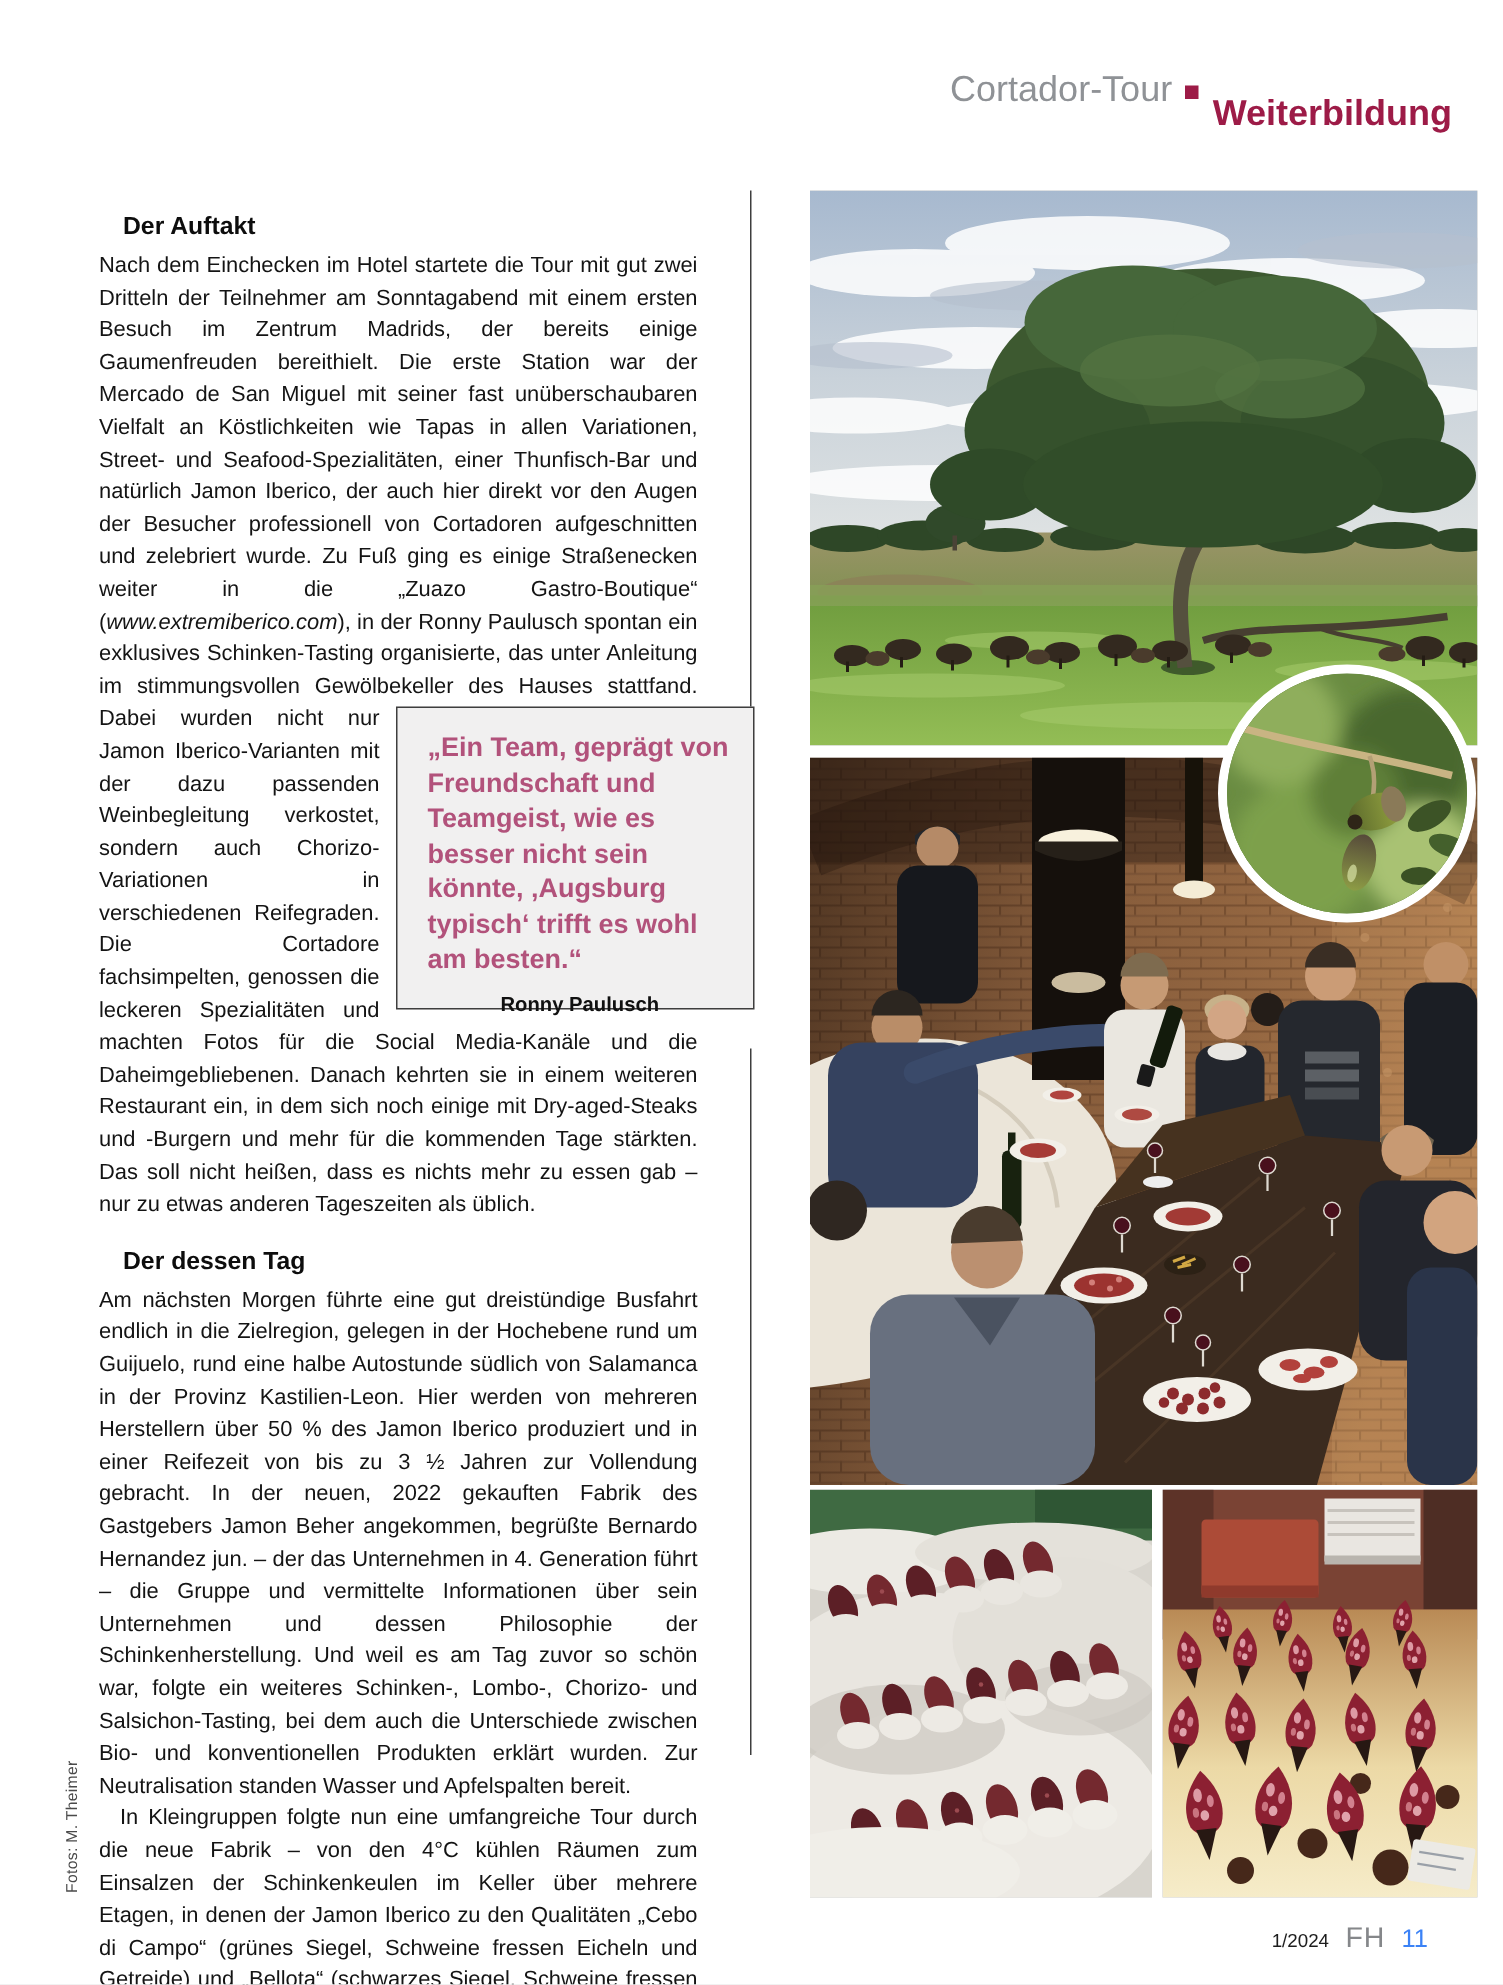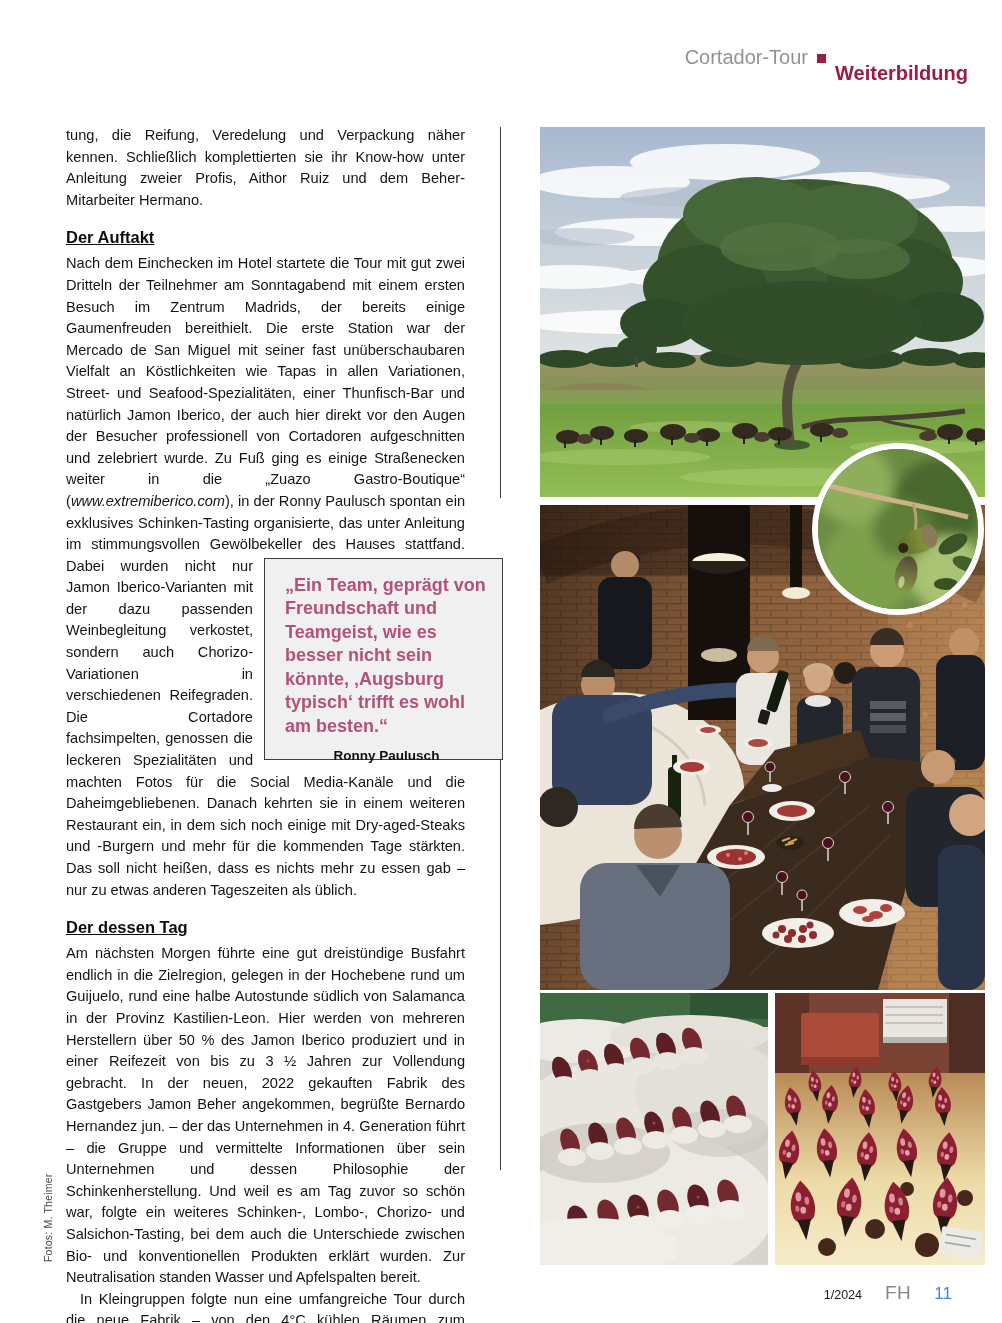--- a/index.html
+++ b/index.html
@@ -8,35 +8,35 @@
     --quote-bg:#f1f0f0;
     --rule:#3e3e3e;
   }
   html,body{margin:0;padding:0;background:#e8e8e8;}
   .page{
     position:relative;width:1002px;height:1323px;background:#ffffff;
     margin:0 auto;overflow:hidden;
     font-family:"Liberation Sans", sans-serif;color:#141414;
   }
   
-  .hdr{position:absolute;top:30px;right:34px;display:flex;align-items:center;gap:9px;font-size:20px;}
+  .hdr{position:absolute;top:30px;right:34px;display:flex;align-items:center;gap:9px;font-size:24px;}
   .hdr-section{color:#8f9296;}
   .hdr-square{width:9px;height:9px;background:var(--accent);margin-top:2px;}
   .hdr-title{color:var(--accent);font-weight:bold;margin-top:32px;}
   
   .rule{position:absolute;left:500px;width:1px;background:var(--rule);}
   .rule-top{top:127px;height:371px;}
   .rule-bottom{top:699px;height:471px;}
   
   .text-col{
     position:absolute;left:66px;top:125px;width:399px;
     font-size:14.6px;line-height:21.6px;text-align:justify;
   }
   .text-col p{margin:0;}
-  .text-col h2{font-size:16.5px;line-height:22px;margin:15px 0 5px;color:#0d0d0d;text-align:left;text-decoration:underline;}
+  .text-col h2{font-size:16.5px;line-height:22px;margin:15px 16px 5px;color:#0d0d0d;text-align:left;}
   .indent{text-indent:14px;}
   .url-italic{font-style:italic;}
   
   .pullquote{
     display:block;float:right;box-sizing:border-box;
     width:239px;height:202px;margin:2px -38px 9px 11px;
     background:var(--quote-bg);border:1px solid var(--rule);
     padding:15px 14px 17px 20px;
   }
   .pq-text{display:block;font-weight:bold;font-size:18px;line-height:23.5px;color:var(--quote-color);text-align:left;}
@@ -51,41 +51,40 @@
   #ph-acorns{
     left:812px;top:443px;width:172px;height:172px;box-sizing:border-box;
     border:6px solid #fff;border-radius:50%;z-index:5;background:#6a8c42;
   }
   
   .credit{
     position:absolute;left:42px;top:1262px;transform:rotate(-90deg);transform-origin:0 0;
     font-size:10.5px;color:#4a4a4a;white-space:nowrap;letter-spacing:.2px;
   }
   
-  .footer{position:absolute;top:1282px;right:50px;display:flex;align-items:baseline;gap:23px;}
+  .footer{position:absolute;top:1282px;right:50px;display:flex;align-items:baseline;gap:11px;}
   .ft-issue{font-size:12.5px;color:#1d1d1d;}
   .ft-mag{font-size:19px;font-weight:normal;color:#85878a;letter-spacing:.5px;}
   .ft-page{font-size:17px;color:#3b82f6;}
 </style>
 </head>
 <body>
 
 <div class="page">
 
   <header class="hdr">
     <span class="hdr-section">Cortador-Tour</span>
     <span class="hdr-square"></span>
     <span class="hdr-title">Weiterbildung</span>
   </header>
 
   <div class="rule rule-top"></div>
   <div class="rule rule-bottom"></div>
 
   <main class="text-col">
-    <p class="intro">tung, die Reifung, Veredelung und Verpackung näher kennen. Schließlich komplettierten sie ihr Know-how unter Anleitung zweier Profis, Aithor Ruiz und dem Beher-Mitarbeiter Hermano.</p>
 
     <h2>Der Auftakt</h2>
     <p><span>Nach dem Einchecken im Hotel startete die Tour mit gut zwei Dritteln der Teilnehmer am Sonntagabend mit einem ersten Besuch im Zentrum Madrids, der bereits einige Gaumenfreuden bereithielt. Die erste Station war der Mercado de San Miguel mit seiner fast unüberschaubaren Vielfalt an Köstlichkeiten wie Tapas in allen Variationen, Street- und Seafood-Spezialitäten, einer Thunfisch-Bar und natürlich Jamon Iberico, der auch hier direkt vor den Augen der Besucher professionell von Cortadoren aufgeschnitten und zelebriert wurde. Zu Fuß ging es einige Straßenecken weiter in die „Zuazo Gastro-Boutique“ (</span><span class="url-italic">www.extremiberico.com</span><span>), in der Ronny Paulusch spontan ein exklusives Schinken-Tasting organisierte, das unter Anleitung im stimmungsvollen Gewölbekeller des Hauses stattfand. Dabei wurden nicht nur </span><span class="pullquote">
           <span class="pq-text">„Ein Team, geprägt von Freundschaft und Teamgeist, wie es besser nicht sein könnte, ‚Augsburg typisch‘ trifft es wohl am besten.“</span>
           <span class="pq-author">Ronny Paulusch</span>
         </span><span>Jamon Iberico-Varianten mit der dazu passenden Weinbegleitung verkostet, sondern auch Chorizo-Variationen in verschiedenen Reifegraden. Die Cortadore fachsimpelten, genossen die leckeren Spezialitäten und machten Fotos für die Social Media-Kanäle und die Daheimgebliebenen. Danach kehrten sie in einem weiteren Restaurant ein, in dem sich noch einige mit Dry-aged-Steaks und -Burgern und mehr für die kommenden Tage stärkten. Das soll nicht heißen, dass es nichts mehr zu essen gab – nur zu etwas anderen Tageszeiten als üblich.</span></p>
 
     <h2>Der dessen Tag</h2>
     <p>Am nächsten Morgen führte eine gut dreistündige Busfahrt endlich in die Zielregion, gelegen in der Hochebene rund um Guijuelo, rund eine halbe Autostunde südlich von Salamanca in der Provinz Kastilien-Leon. Hier werden von mehreren Herstellern über 50 % des Jamon Iberico produziert und in einer Reifezeit von bis zu 3 ½ Jahren zur Vollendung gebracht. In der neuen, 2022 gekauften Fabrik des Gastgebers Jamon Beher angekommen, begrüßte Bernardo Hernandez jun. – der das Unternehmen in 4. Generation führt – die Gruppe und vermittelte Informationen über sein Unternehmen und dessen Philosophie der Schinkenherstellung. Und weil es am Tag zuvor so schön war, folgte ein weiteres Schinken-, Lombo-, Chorizo- und Salsichon-Tasting, bei dem auch die Unterschiede zwischen Bio- und konventionellen Produkten erklärt wurden. Zur Neutralisation standen Wasser und Apfelspalten bereit.</p>
     <p class="indent">In Kleingruppen folgte nun eine umfangreiche Tour durch die neue Fabrik – von den 4°C kühlen Räumen zum Einsalzen der Schinkenkeulen im Keller über mehrere Etagen, in denen der Jamon Iberico zu den Qualitäten „Cebo di Campo“ (grünes Siegel, Schweine fressen Eicheln und Getreide) und „Bellota“ (schwarzes Siegel, Schweine fressen ausschließlich Eicheln) reift. Schon die</p>

